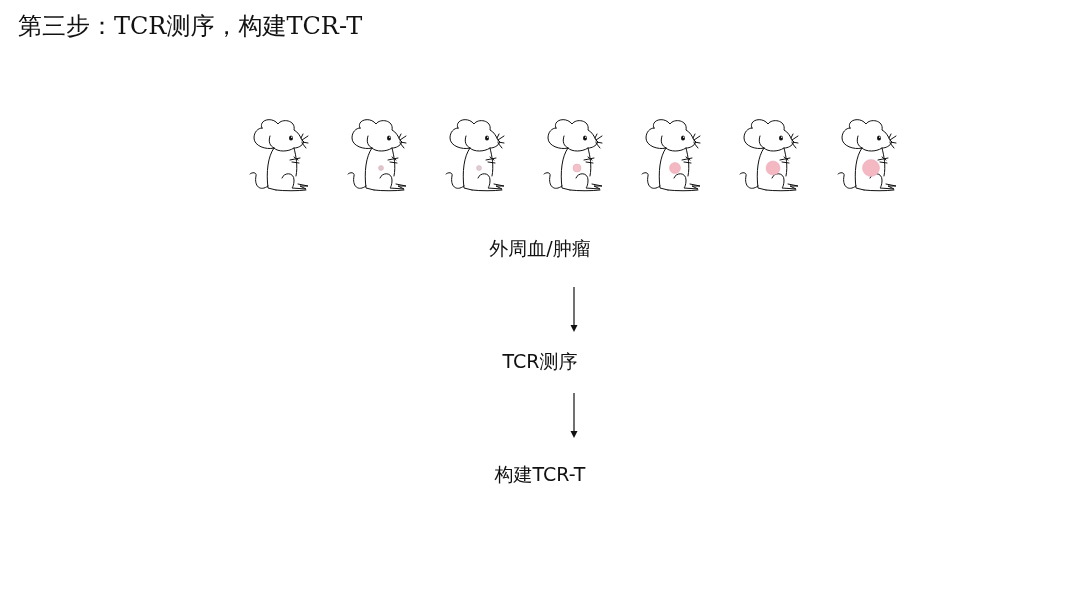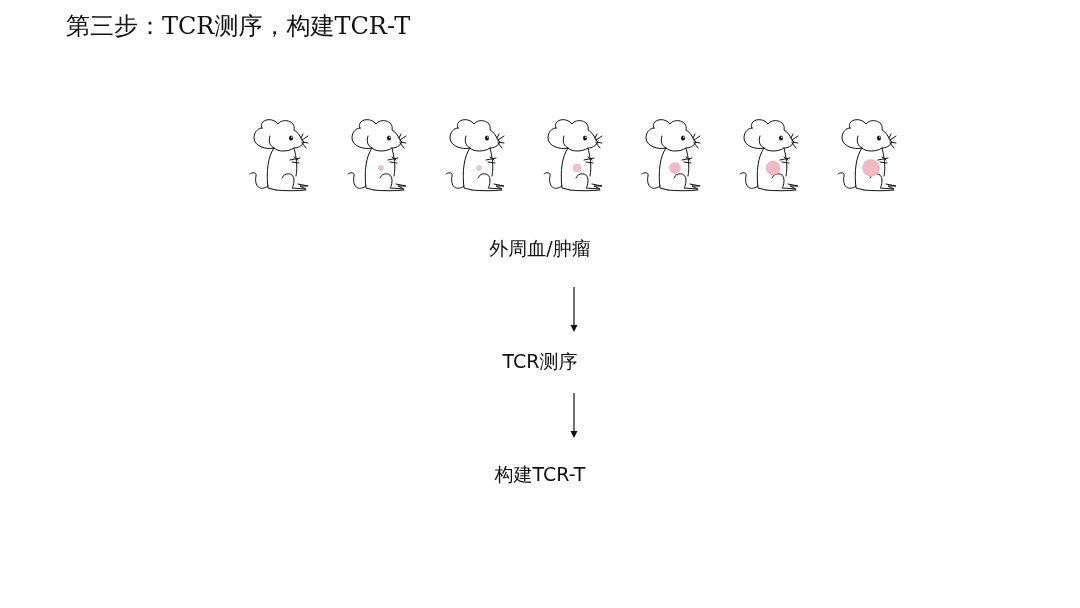--- a/index.html
+++ b/index.html
@@ -1,17 +1,17 @@
 <!DOCTYPE html>
 <html><head>
 <meta charset="utf-8">
 <style>
   html, body { margin:0; padding:0; background:#ffffff; }
   body { width:1080px; height:608px; position:relative; overflow:hidden; }
-  .title { position:absolute; left:18px; top:10px; font-family:"DejaVu Serif", serif; font-size:24px; color:#111; letter-spacing:0px; white-space:nowrap;margin-left:48px; }
+  .title { position:absolute; left:18px; top:10px; font-family:"DejaVu Serif", serif; font-size:24px; color:#111; letter-spacing:0px; white-space:nowrap; }
   .mouse { position:absolute; top:116px; width:64px; height:80px; }
   .label { position:absolute; left:0; width:1148px; text-align:center; font-family:"DejaVu Sans", sans-serif; font-size:19px; color:#111; }
   .arrow { position:absolute; left:573px; width:2px; }
 </style>
 </head>
 <body>
 
 <div class="title">第三步：TCR测序，构建TCR-T</div>
 
 <div id="mice-row">

